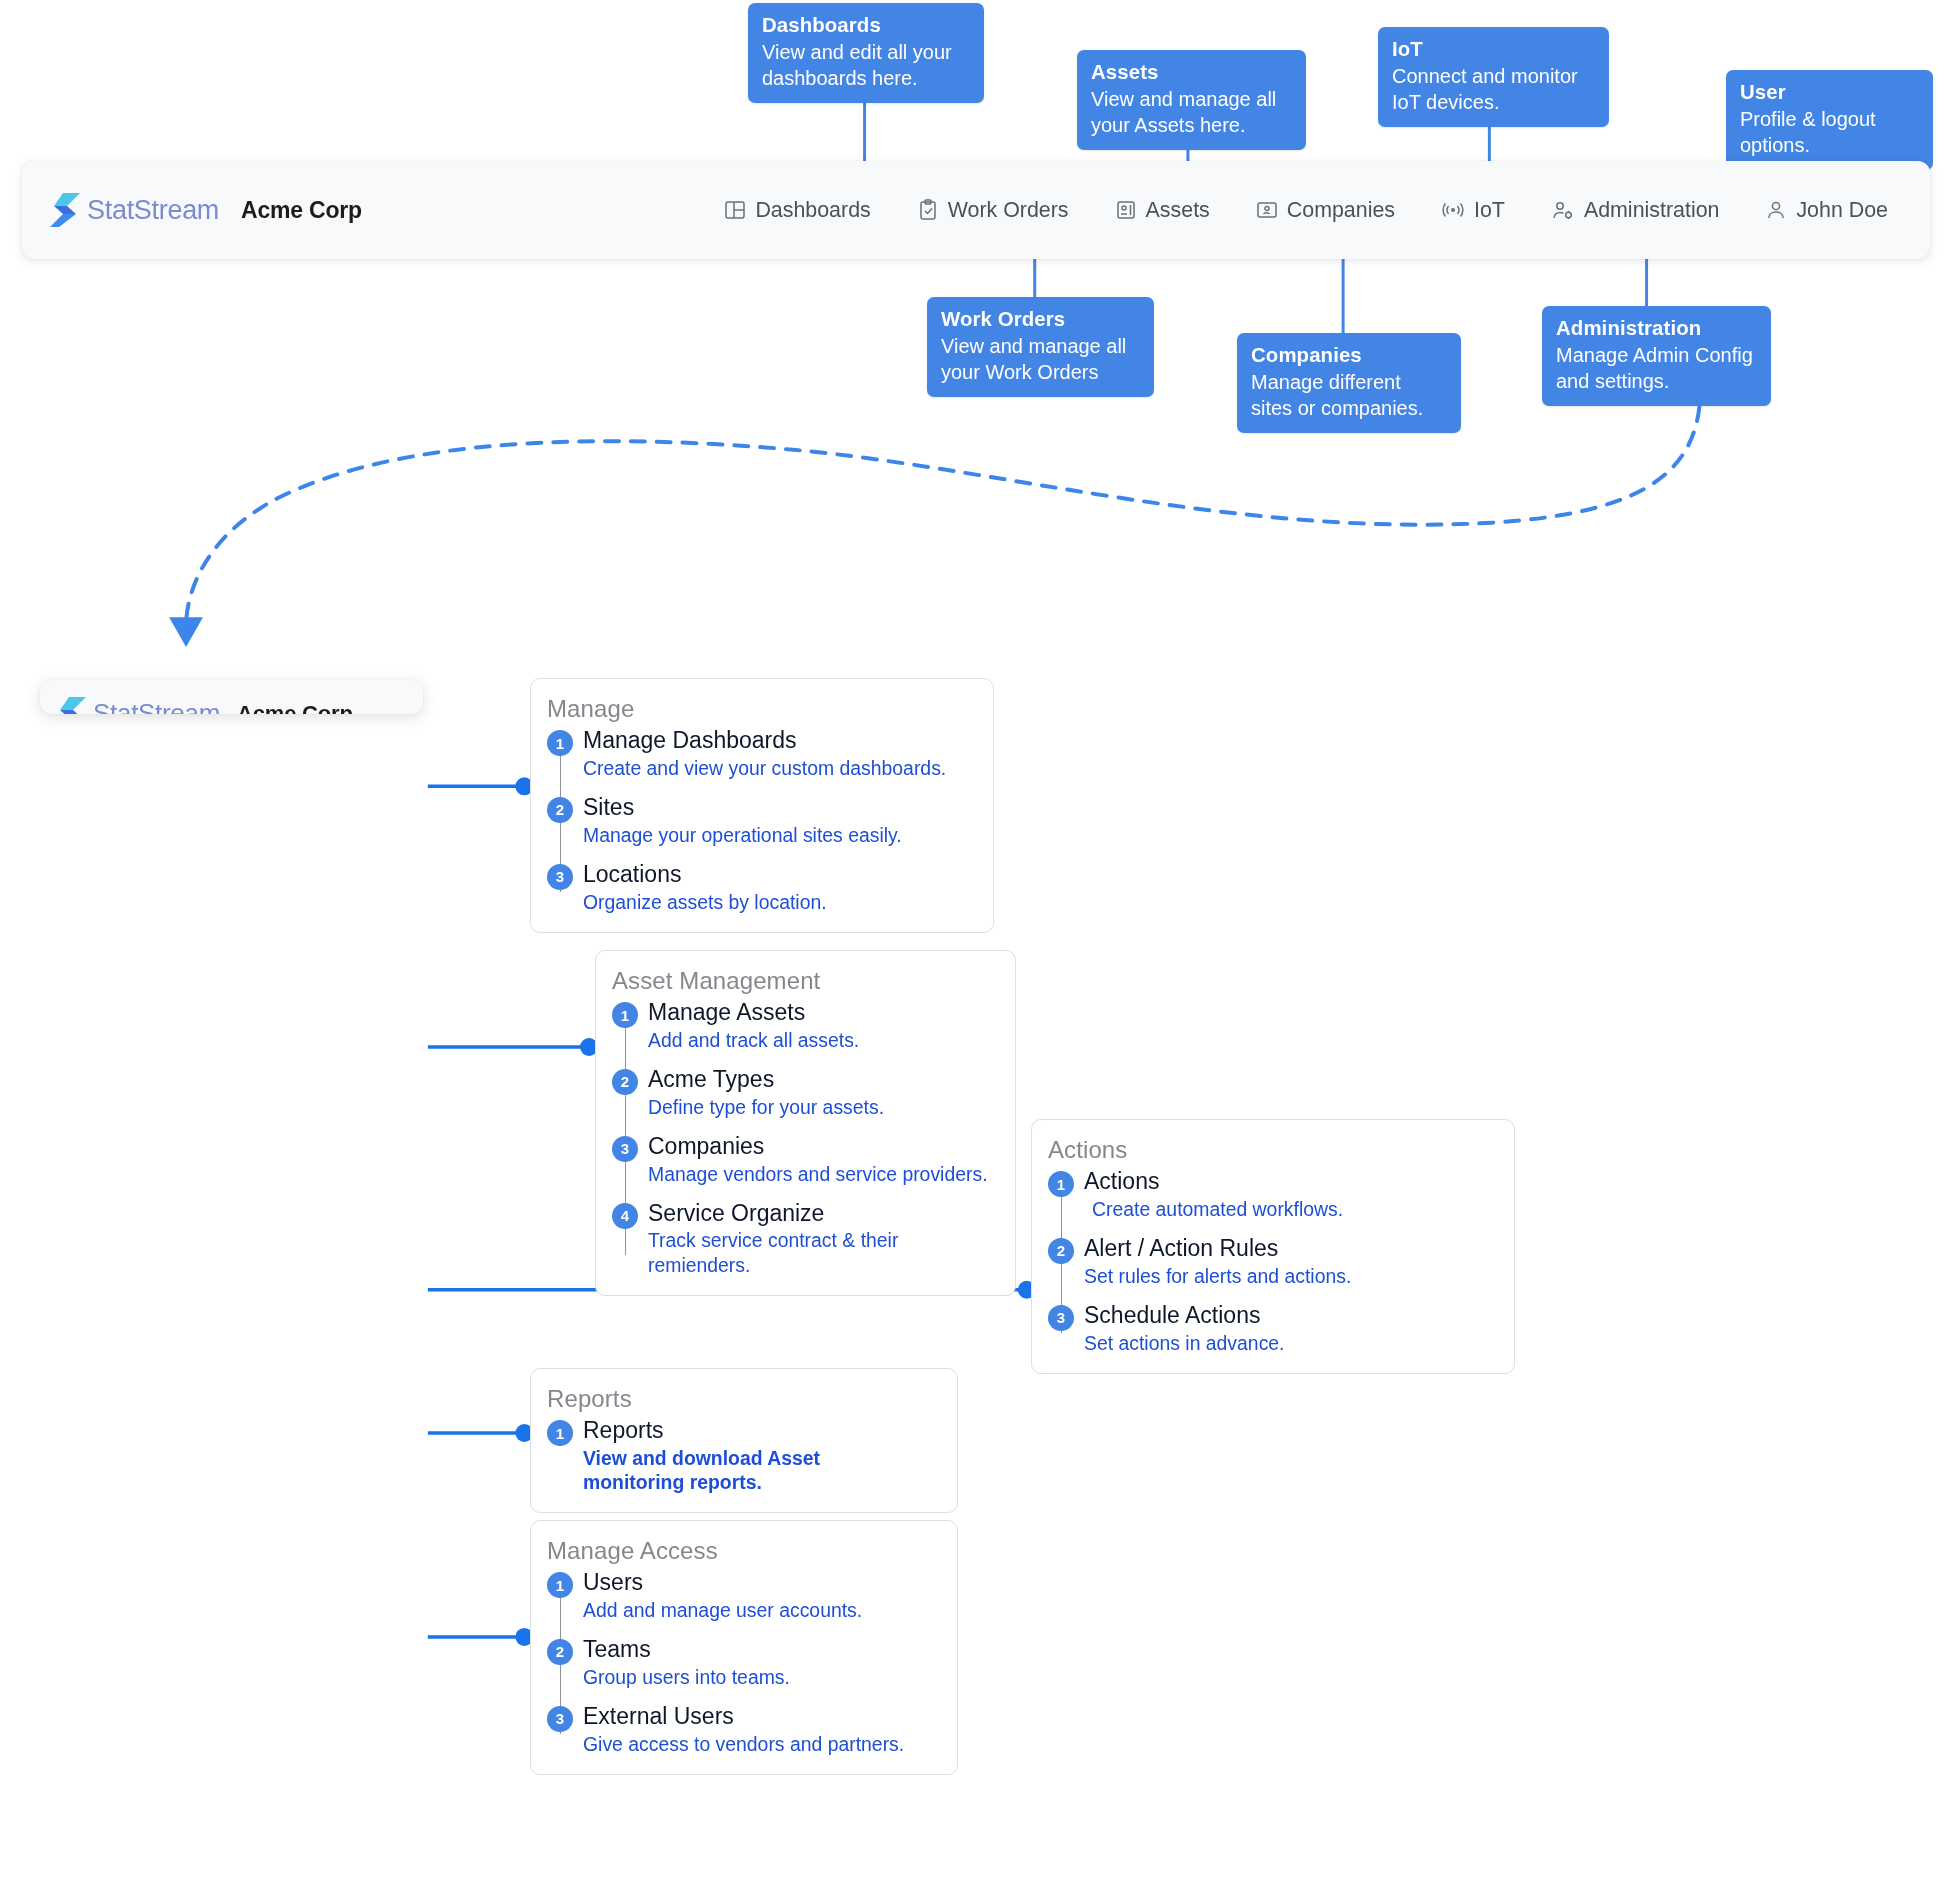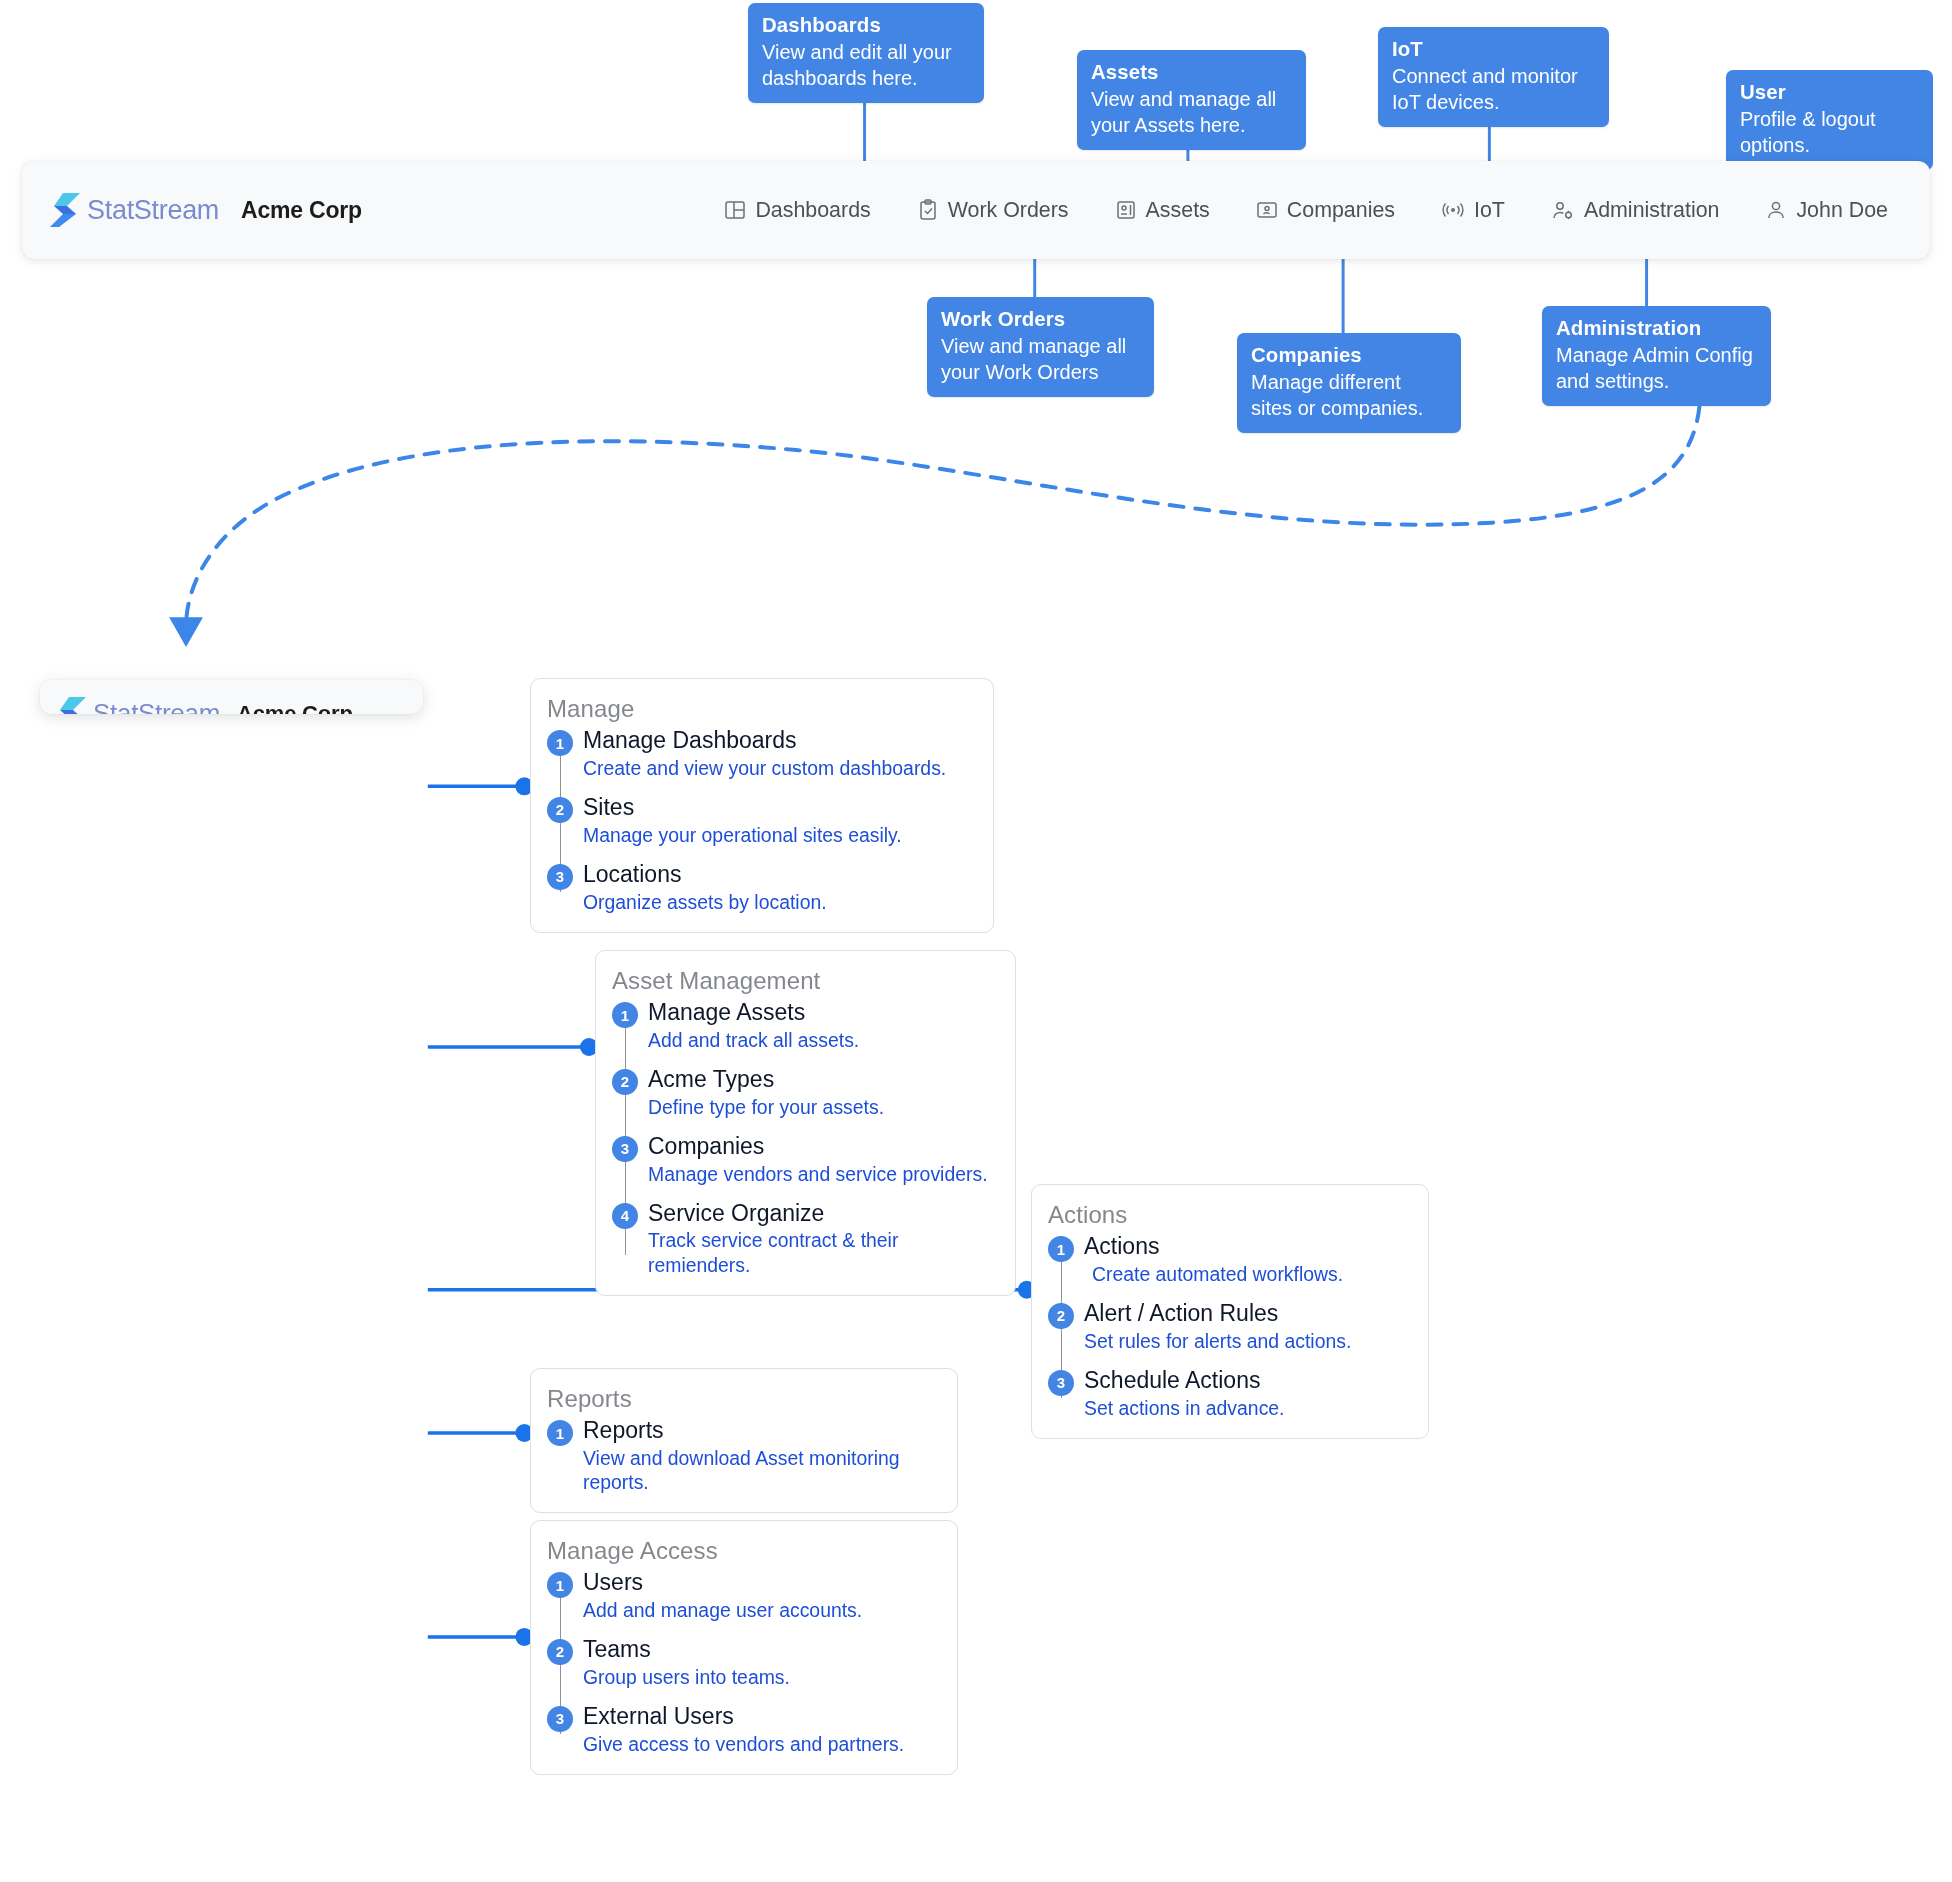--- a/index.html
+++ b/index.html
@@ -297,21 +297,21 @@
       <div class="step">
         <div class="bullet">4</div>
         <div class="step-text">
           <div class="step-label">Service Organize</div>
           <div class="step-desc">Track service contract &amp; their remienders.</div>
         </div>
       </div>
     </div>
   </div>
 
-  <div class="card" style="left:1031px; top:1184px; width:398px;">
+  <div class="card" style="left:1031px; top:1119px; width:484px;">
     <div class="card-title">Actions</div>
     <div class="steps">
       <div class="step indent">
         <div class="bullet">1</div>
         <div class="step-text">
           <div class="step-label">Actions</div>
           <div class="step-desc">Create automated workflows.</div>
         </div>
       </div>
       <div class="step">
@@ -331,21 +331,21 @@
     </div>
   </div>
 
   <div class="card" style="left:530px; top:1368px; width:428px;">
     <div class="card-title">Reports</div>
     <div class="steps single" style="--hide: 1; --none: 1;">
       <div class="step">
         <div class="bullet">1</div>
         <div class="step-text">
           <div class="step-label">Reports</div>
-          <div class="step-desc" style="max-width:333px;">View and download Asset monitoring reports.</div>
+          <div class="step-desc" style="max-width:333px;font-weight:bold;">View and download Asset monitoring reports.</div>
         </div>
       </div>
     </div>
   </div>
 
   <div class="card" style="left:530px; top:1520px; width:428px;">
     <div class="card-title">Manage Access</div>
     <div class="steps">
       <div class="step">
         <div class="bullet">1</div>

